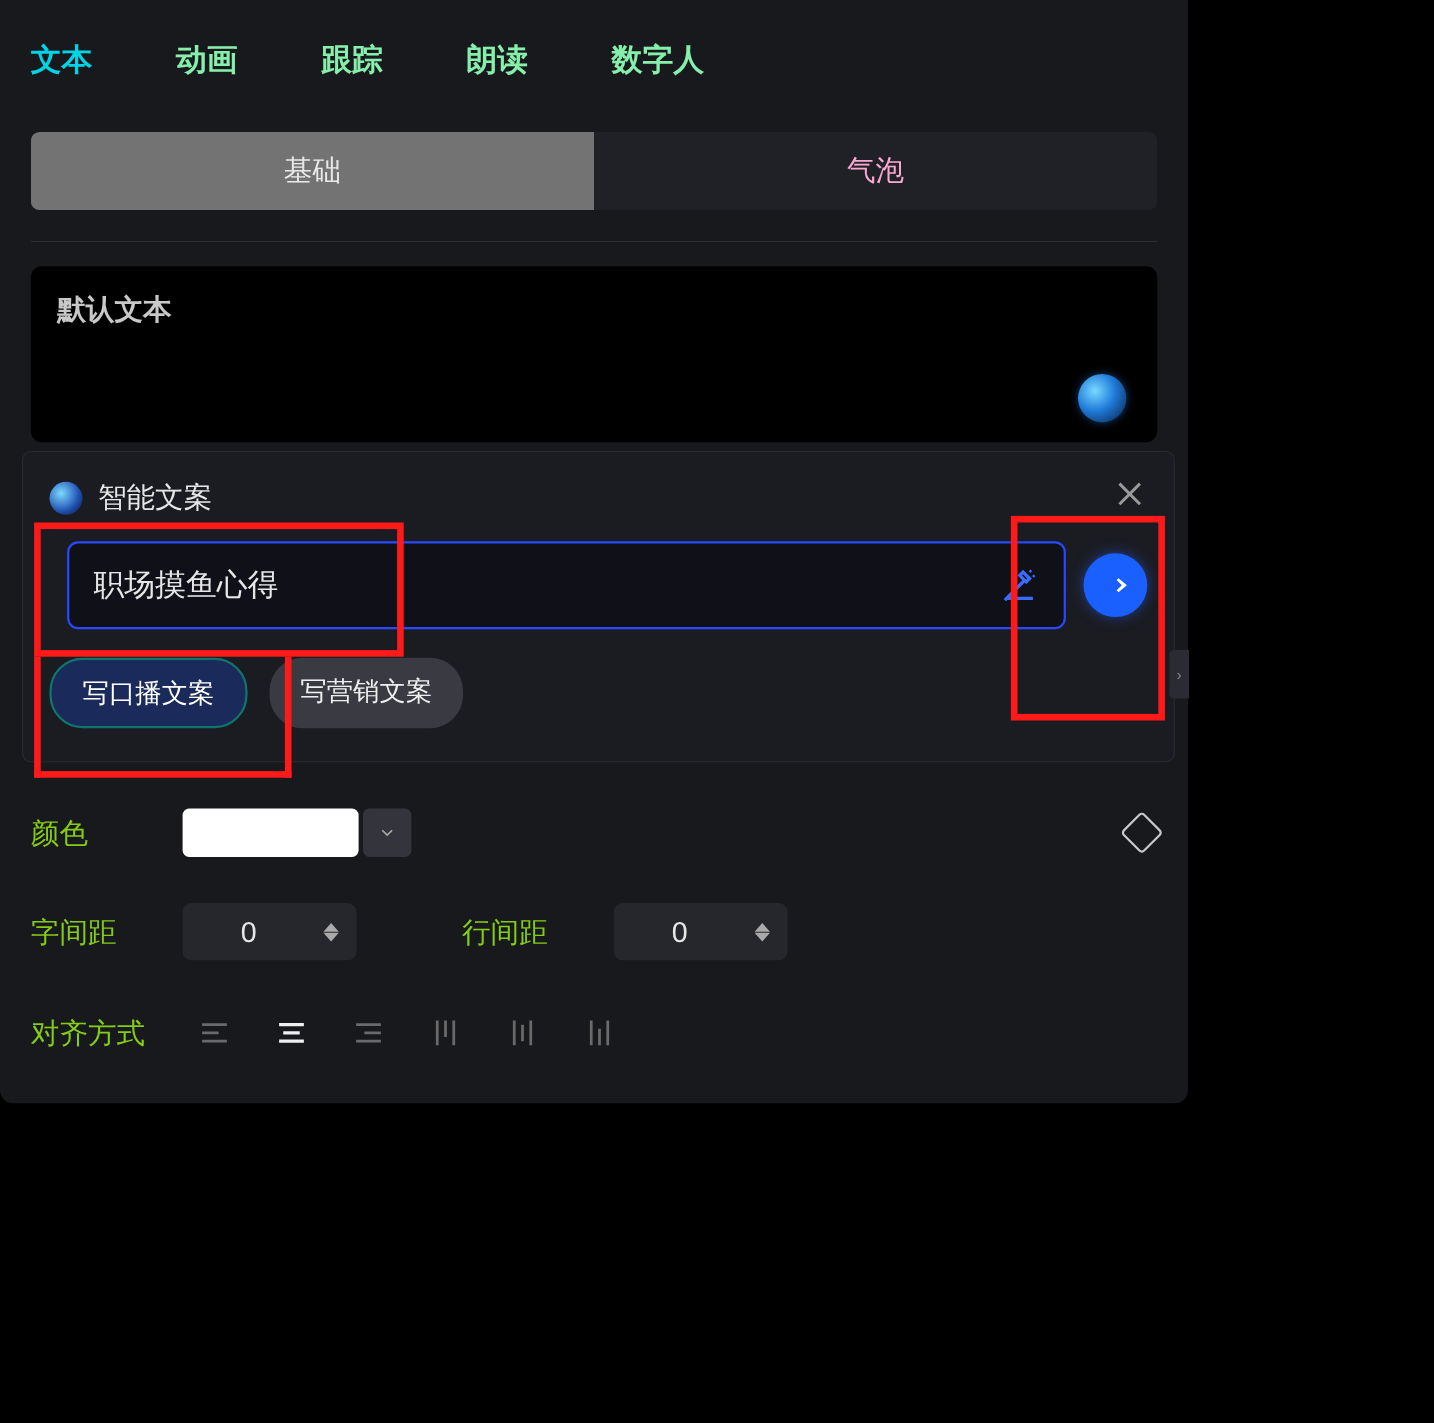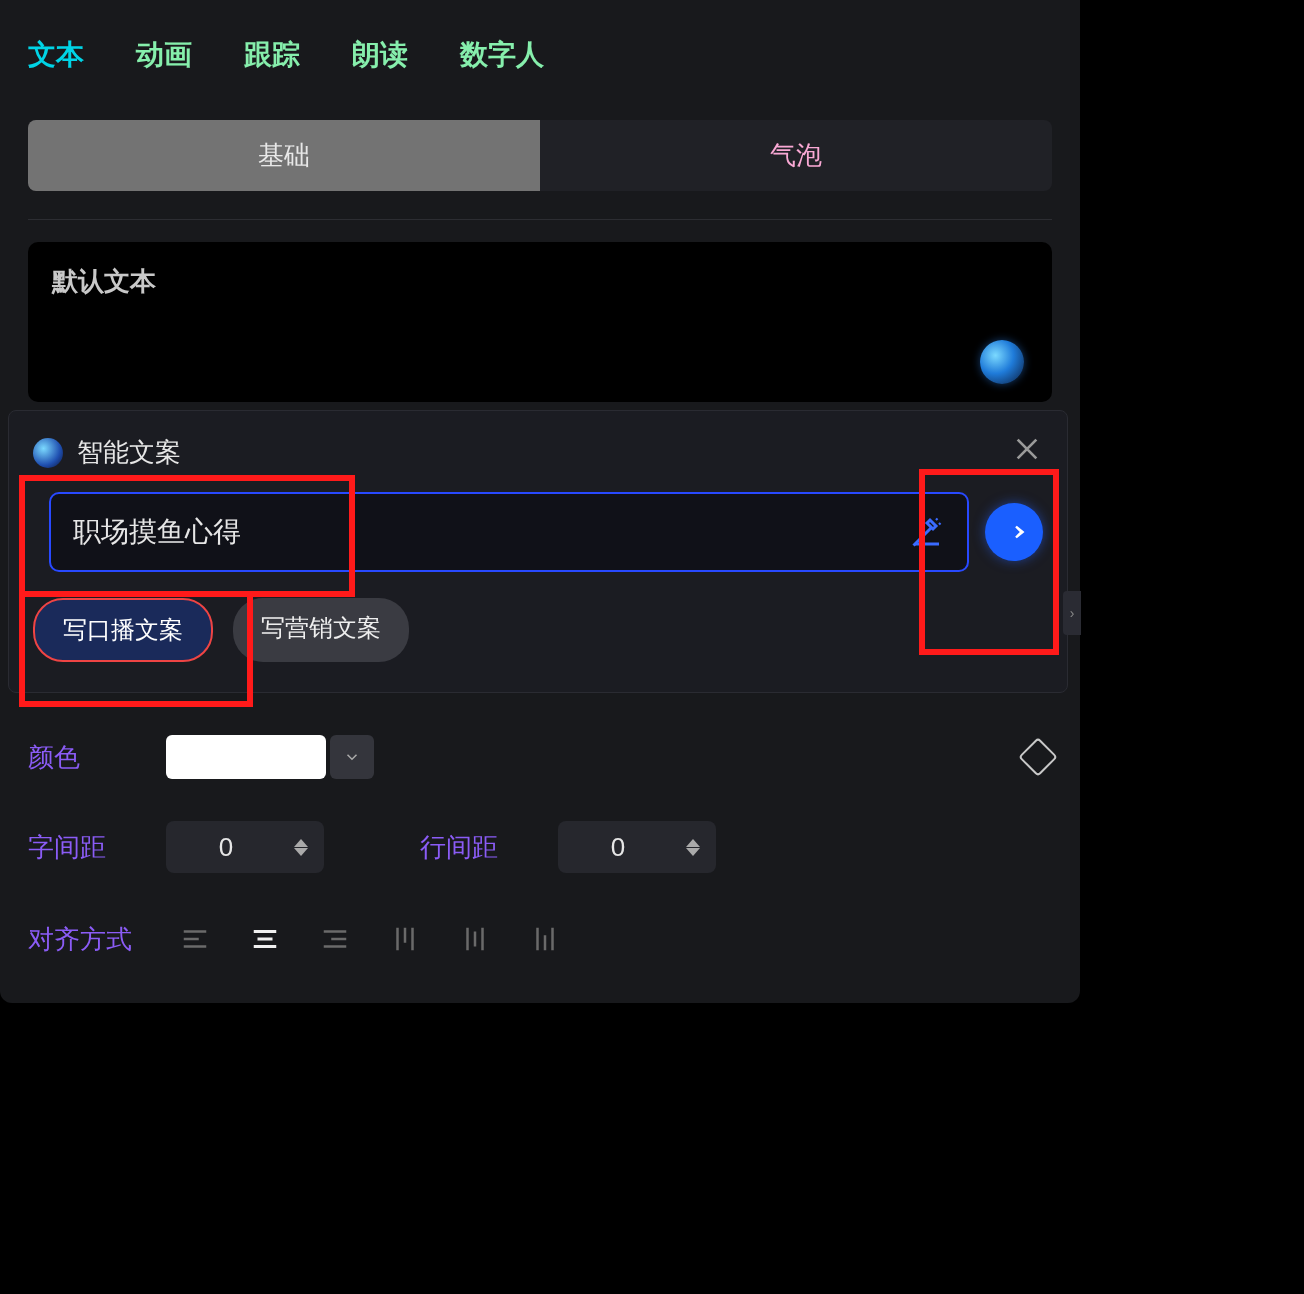--- a/index.html
+++ b/index.html
@@ -14,21 +14,21 @@
   .panel {
     background: #18191c;
     width: 1080px;
     margin: 0 0 0 0;
     border-radius: 0 0 12px 12px;
     padding-bottom: 40px;
   }
   
   .top-tabs {
     display: flex;
-    gap: 52px;
+    gap: 76px;
     padding: 36px 28px 26px 28px;
   }
   .top-tab {
     font-size: 28px;
     font-weight: 600;
     color: #86efac;
     cursor: pointer;
   }
   .top-tab.active { color: #00d4e6; }
   
@@ -72,21 +72,21 @@
     position: absolute;
     right: 28px;
     bottom: 18px;
     width: 44px; height: 44px;
     border-radius: 50%;
     background: radial-gradient(circle at 35% 35%, #7bd9ff 0%, #1f7bd9 45%, #0b1a3a 100%);
     box-shadow: 0 0 8px rgba(40,120,220,.5);
   }
   
   .smart-panel {
-    margin: 8px 12px 0 8px;
+    margin: 8px 12px 0 20px;
     background: #1b1c22;
     border: 1px solid #2a2b32;
     border-radius: 8px;
     padding: 24px 24px 30px 24px;
     position: relative;
   }
   .smart-header {
     display: flex;
     align-items: center;
     gap: 14px;
@@ -171,37 +171,37 @@
   }
   .pill {
     padding: 14px 28px;
     border-radius: 30px;
     font-size: 24px;
     font-weight: 500;
     cursor: pointer;
   }
   .pill.sel {
     background: #1a2a5a;
-    border: 2px solid #ef4444;
+    border: 2px solid #0f766e;
     color: #fff;
   }
   .pill.alt {
     background: #3a3b42;
     color: #eee;
   }
   
   .prop-row {
     display: flex;
     align-items: center;
     padding: 0 28px;
     margin-top: 42px;
     gap: 28px;
     font-size: 26px;
   }
-  .prop-label { width: 110px; color: #8b5cf6; }
+  .prop-label { width: 110px; color: #84cc16; }
   .color-swatch {
     width: 160px; height: 44px;
     background: #fff;
     border-radius: 6px;
   }
   .chev-btn {
     width: 44px; height: 44px;
     background: #34353c;
     border-radius: 6px;
     display:flex;align-items:center;justify-content:center;

